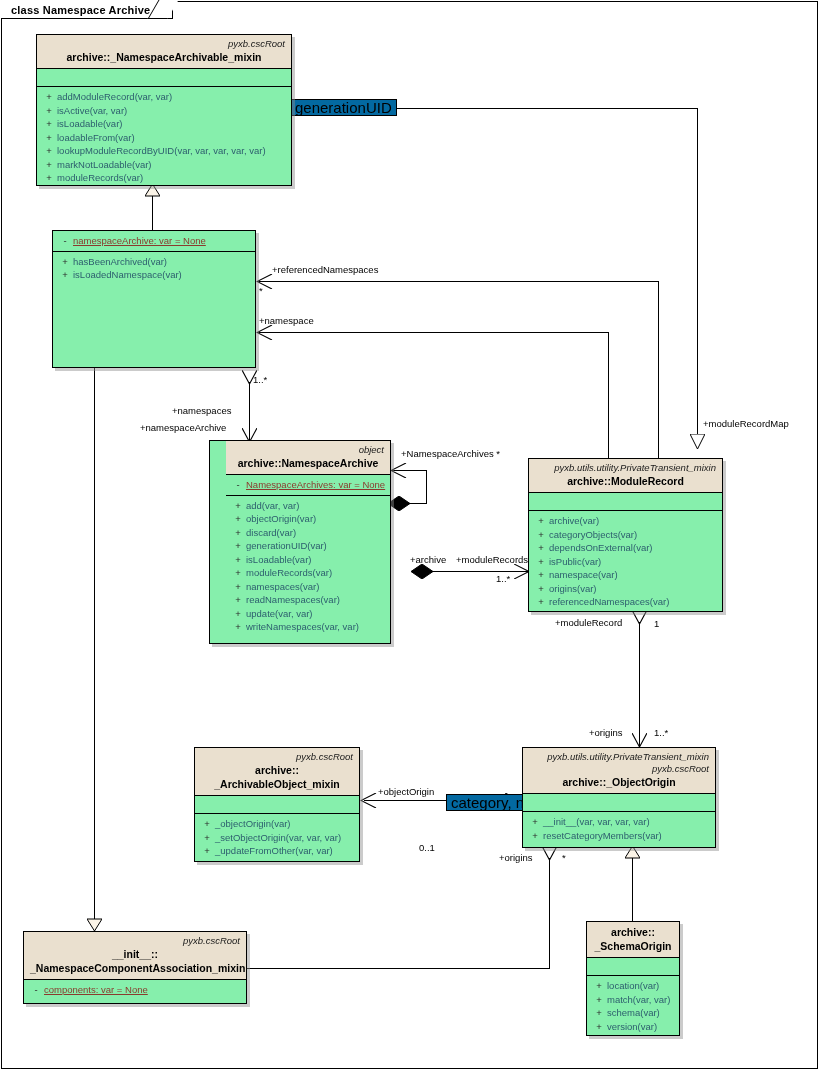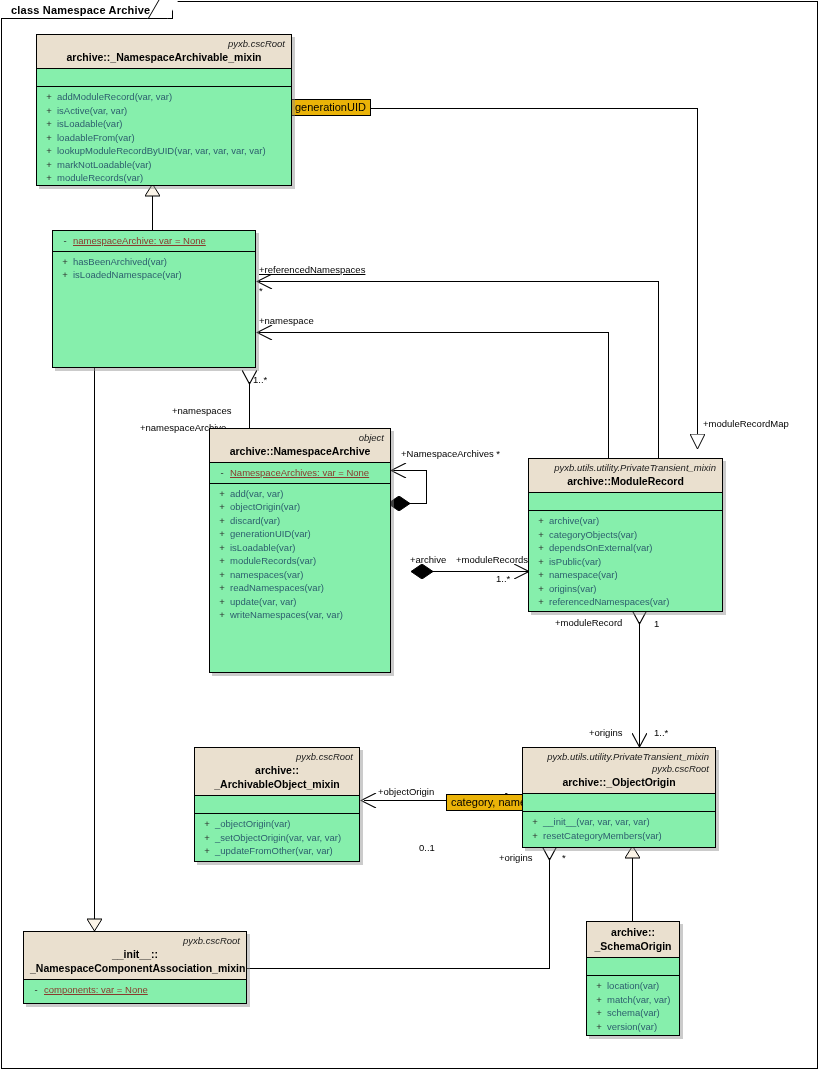--- a/index.html
+++ b/index.html
@@ -28,21 +28,21 @@
   .vis{width:16px;flex:0 0 16px;text-align:center;color:#2a2a2a;}
   .mname{color:#2d5f6e;}
   .attr .mname{color:#8a3b2e;text-decoration:underline;}
   .attr .vis{color:#2a2a2a;}
 
   
   .ln{position:absolute;background:#000;}
   .lh{height:1px;}
   .lv{width:1px;}
   .lbl{position:absolute;font-size:9.5px;color:#000;white-space:nowrap;line-height:11px;}
-  .lbl-box{position:absolute;font-size:11px;color:#000;white-space:nowrap;background:#eab308;
+  .lbl-box{position:absolute;font-size:15px;color:#000;white-space:nowrap;background:#0369a1;
            border:1px solid #000;padding:2px 4px;line-height:11px;}
   .gen{position:absolute;}
   .gen svg{display:block;}
   .arrow{position:absolute;}
   .arrow svg{display:block;}
   .diamond{position:absolute;}
   .diamond svg{display:block;}
 </style>
 </head>
 <body>
@@ -65,21 +65,21 @@
   <div class="lbl-box" style="left:290px;top:99px;">generationUID</div>
   <div class="lbl" style="left:703px;top:418px;">+moduleRecordMap</div>
 
   <div class="ln lh" style="left:257px;top:281px;width:401px;"></div>
   <div class="ln lv" style="left:658px;top:281px;height:177px;"></div>
   <div class="arrow" style="left:256px;top:274px;">
     <svg width="17" height="15">
         <polyline points="16,0 1,7.5 16,15" fill="none" stroke="#000" stroke-width="1.1"></polyline>
       </svg>
   </div>
-  <div class="lbl" style="left:259px;top:264px;text-decoration:underline;">+referencedNamespaces</div>
+  <div class="lbl" style="left:272px;top:264px;">+referencedNamespaces</div>
   <div class="lbl" style="left:259px;top:285px;">*</div>
 
   <div class="ln lh" style="left:257px;top:332px;width:351px;"></div>
   <div class="ln lv" style="left:608px;top:332px;height:126px;"></div>
   <div class="arrow" style="left:256px;top:325px;">
     <svg width="17" height="15">
         <polyline points="16,0 1,7.5 16,15" fill="none" stroke="#000" stroke-width="1.1"></polyline>
       </svg>
   </div>
   <div class="lbl" style="left:259px;top:315px;">+namespace</div>
@@ -241,21 +241,21 @@
           <span class="vis">+</span>
           <span class="mname">hasBeenArchived(var)</span>
         </div>
       <div class="row">
           <span class="vis">+</span>
           <span class="mname">isLoadedNamespace(var)</span>
         </div>
     </div>
   </div>
 
-  <div class="uclass" style="left:209px;top:428px;width:182px;height:245px;">
+  <div class="uclass" style="left:209px;top:440px;width:182px;height:204px;padding-left:16px;">
     <div class="uc-head">
       <div class="uc-stereo">object</div>
       <div class="uc-name">archive::NamespaceArchive</div>
     </div>
     <div class="uc-attrs">
       <div class="row attr">
           <span class="vis">-</span>
           <span class="mname">NamespaceArchives:  var = None</span>
         </div>
     </div>

